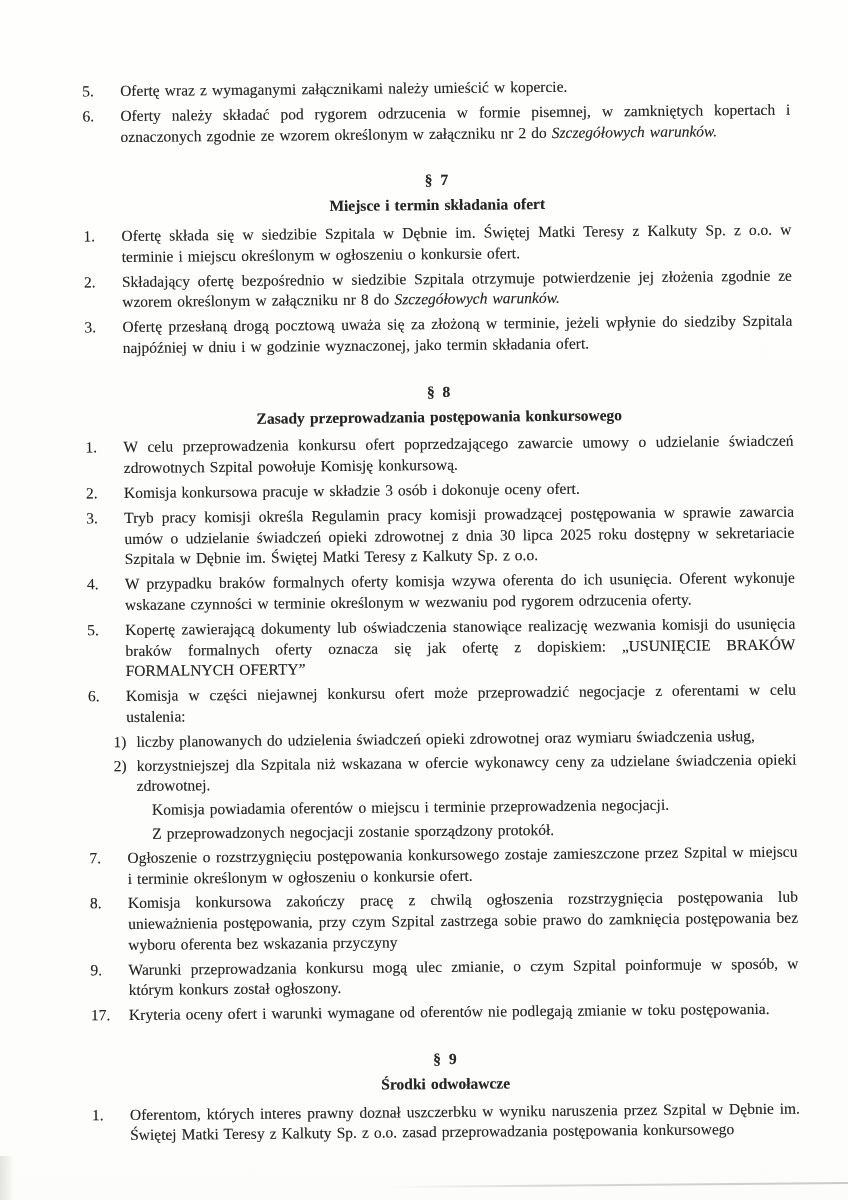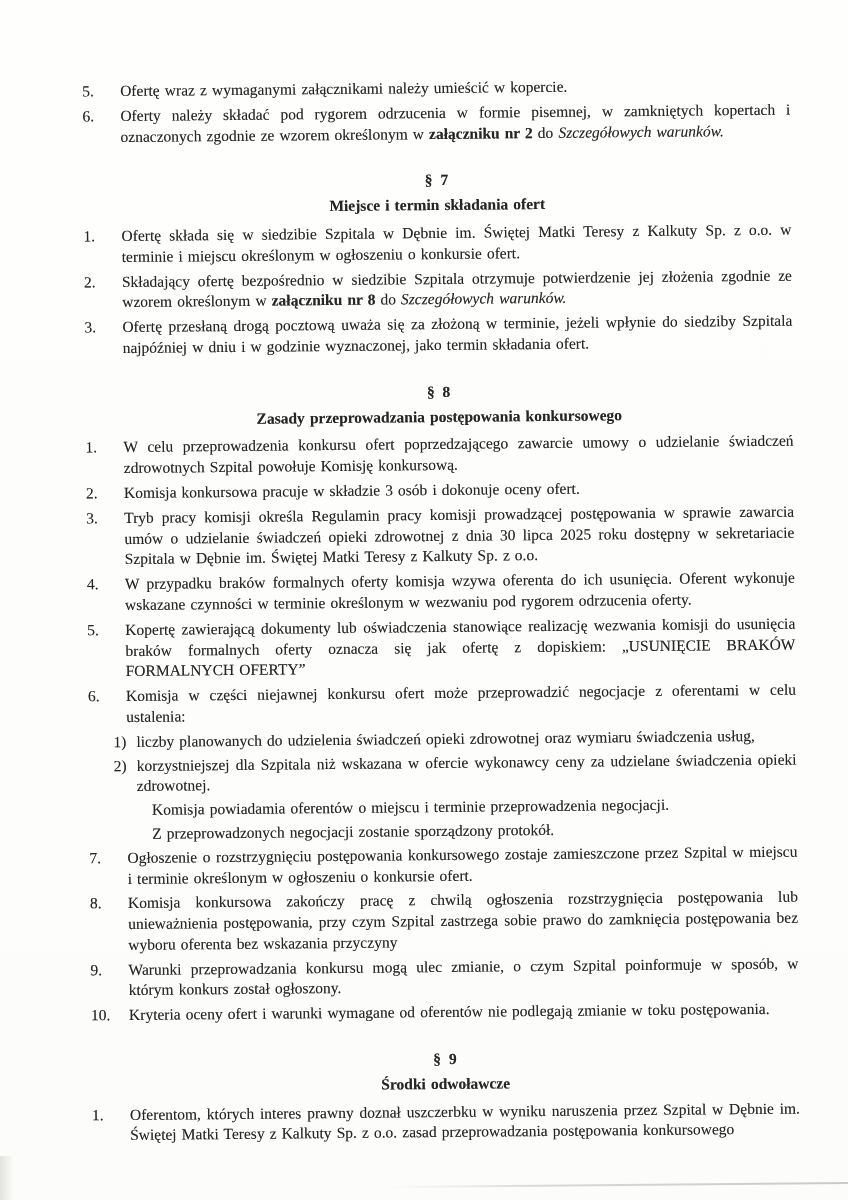--- a/index.html
+++ b/index.html
@@ -50,21 +50,21 @@
     font-weight: bold;
     margin-bottom: 4px;
     letter-spacing: 1px;
     word-spacing: 2px;
   }
   .sec-title {
     text-align: center;
     font-weight: bold;
     margin-bottom: 7px;
   }
-  .b { font-weight: bold; }
+  .b { font-weight: normal; }
   .i { font-style: italic; }
   
   .artifact-diagonal {
     position: absolute;
     left: 388px; top: 1186px;
     width: 460px; height: 2px;
     background: linear-gradient(to right,
       rgba(130,130,124,0) 0%,
       rgba(130,130,124,0.30) 35%,
       rgba(120,120,114,0.38) 100%);
@@ -104,21 +104,21 @@
           <div class="li"><span class="num">4.</span><span class="txt"><span>W przypadku braków formalnych oferty komisja wzywa oferenta do ich usunięcia. Oferent wykonuje wskazane czynności w terminie określonym w wezwaniu pod rygorem odrzucenia oferty.</span></span></div>
           <div class="li"><span class="num">5.</span><span class="txt"><span>Kopertę zawierającą dokumenty lub oświadczenia stanowiące realizację wezwania komisji do usunięcia braków formalnych oferty oznacza się jak ofertę z dopiskiem: „USUNIĘCIE BRAKÓW FORMALNYCH OFERTY”</span></span></div>
           <div class="li"><span class="num">6.</span><span class="txt"><span>Komisja w części niejawnej konkursu ofert może przeprowadzić negocjacje z oferentami w celu ustalenia:</span></span></div>
           <div class="li sub"><span class="num">1)</span><span class="txt"><span>liczby planowanych do udzielenia świadczeń opieki zdrowotnej oraz wymiaru świadczenia usług,</span></span></div>
           <div class="li sub"><span class="num">2)</span><span class="txt"><span>korzystniejszej dla Szpitala niż wskazana w ofercie wykonawcy ceny za udzielane świadczenia opieki zdrowotnej.</span></span></div>
           <div class="note"><span>Komisja powiadamia oferentów o miejscu i terminie przeprowadzenia negocjacji.</span></div>
           <div class="note"><span>Z przeprowadzonych negocjacji zostanie sporządzony protokół.</span></div>
           <div class="li"><span class="num">7.</span><span class="txt"><span>Ogłoszenie o rozstrzygnięciu postępowania konkursowego zostaje zamieszczone przez Szpital w miejscu i terminie określonym w ogłoszeniu o konkursie ofert.</span></span></div>
           <div class="li"><span class="num">8.</span><span class="txt"><span>Komisja konkursowa zakończy pracę z chwilą ogłoszenia rozstrzygnięcia postępowania lub unieważnienia postępowania, przy czym Szpital zastrzega sobie prawo do zamknięcia postępowania bez wyboru oferenta bez wskazania przyczyny</span></span></div>
           <div class="li"><span class="num">9.</span><span class="txt"><span>Warunki przeprowadzania konkursu mogą ulec zmianie, o czym Szpital poinformuje w sposób, w którym konkurs został ogłoszony.</span></span></div>
-          <div class="li"><span class="num">10.</span><span class="txt"><span>Kryteria oceny ofert i warunki wymagane od oferentów nie podlegają zmianie w toku postępowania.</span></span></div>
+          <div class="li"><span class="num">17.</span><span class="txt"><span>Kryteria oceny ofert i warunki wymagane od oferentów nie podlegają zmianie w toku postępowania.</span></span></div>
         </div>
         <div class="section">
           <div class="sec-symbol">§ 9</div>
           <div class="sec-title">Środki odwoławcze</div>
           <div class="li"><span class="num">1.</span><span class="txt"><span>Oferentom, których interes prawny doznał uszczerbku w wyniku naruszenia przez Szpital w Dębnie im. Świętej Matki Teresy z Kalkuty Sp. z o.o. zasad przeprowadzania postępowania konkursowego</span></span></div>
         </div>
       </div>
   </div>
   <div class="artifact-diagonal"></div>
   <div class="edge-shadow-bl"></div>

